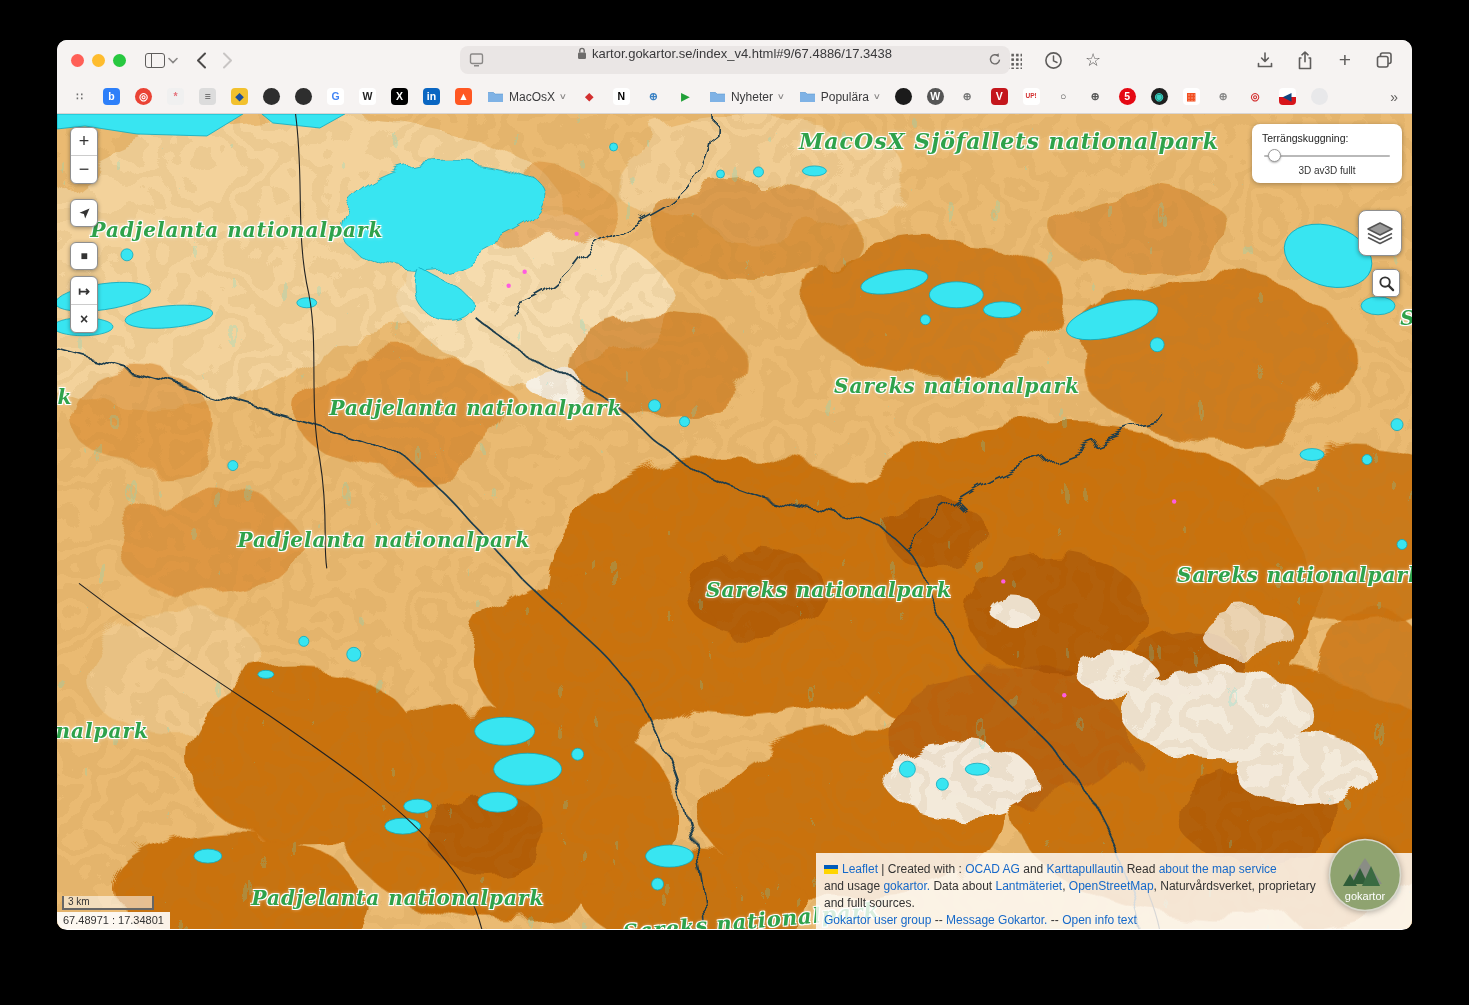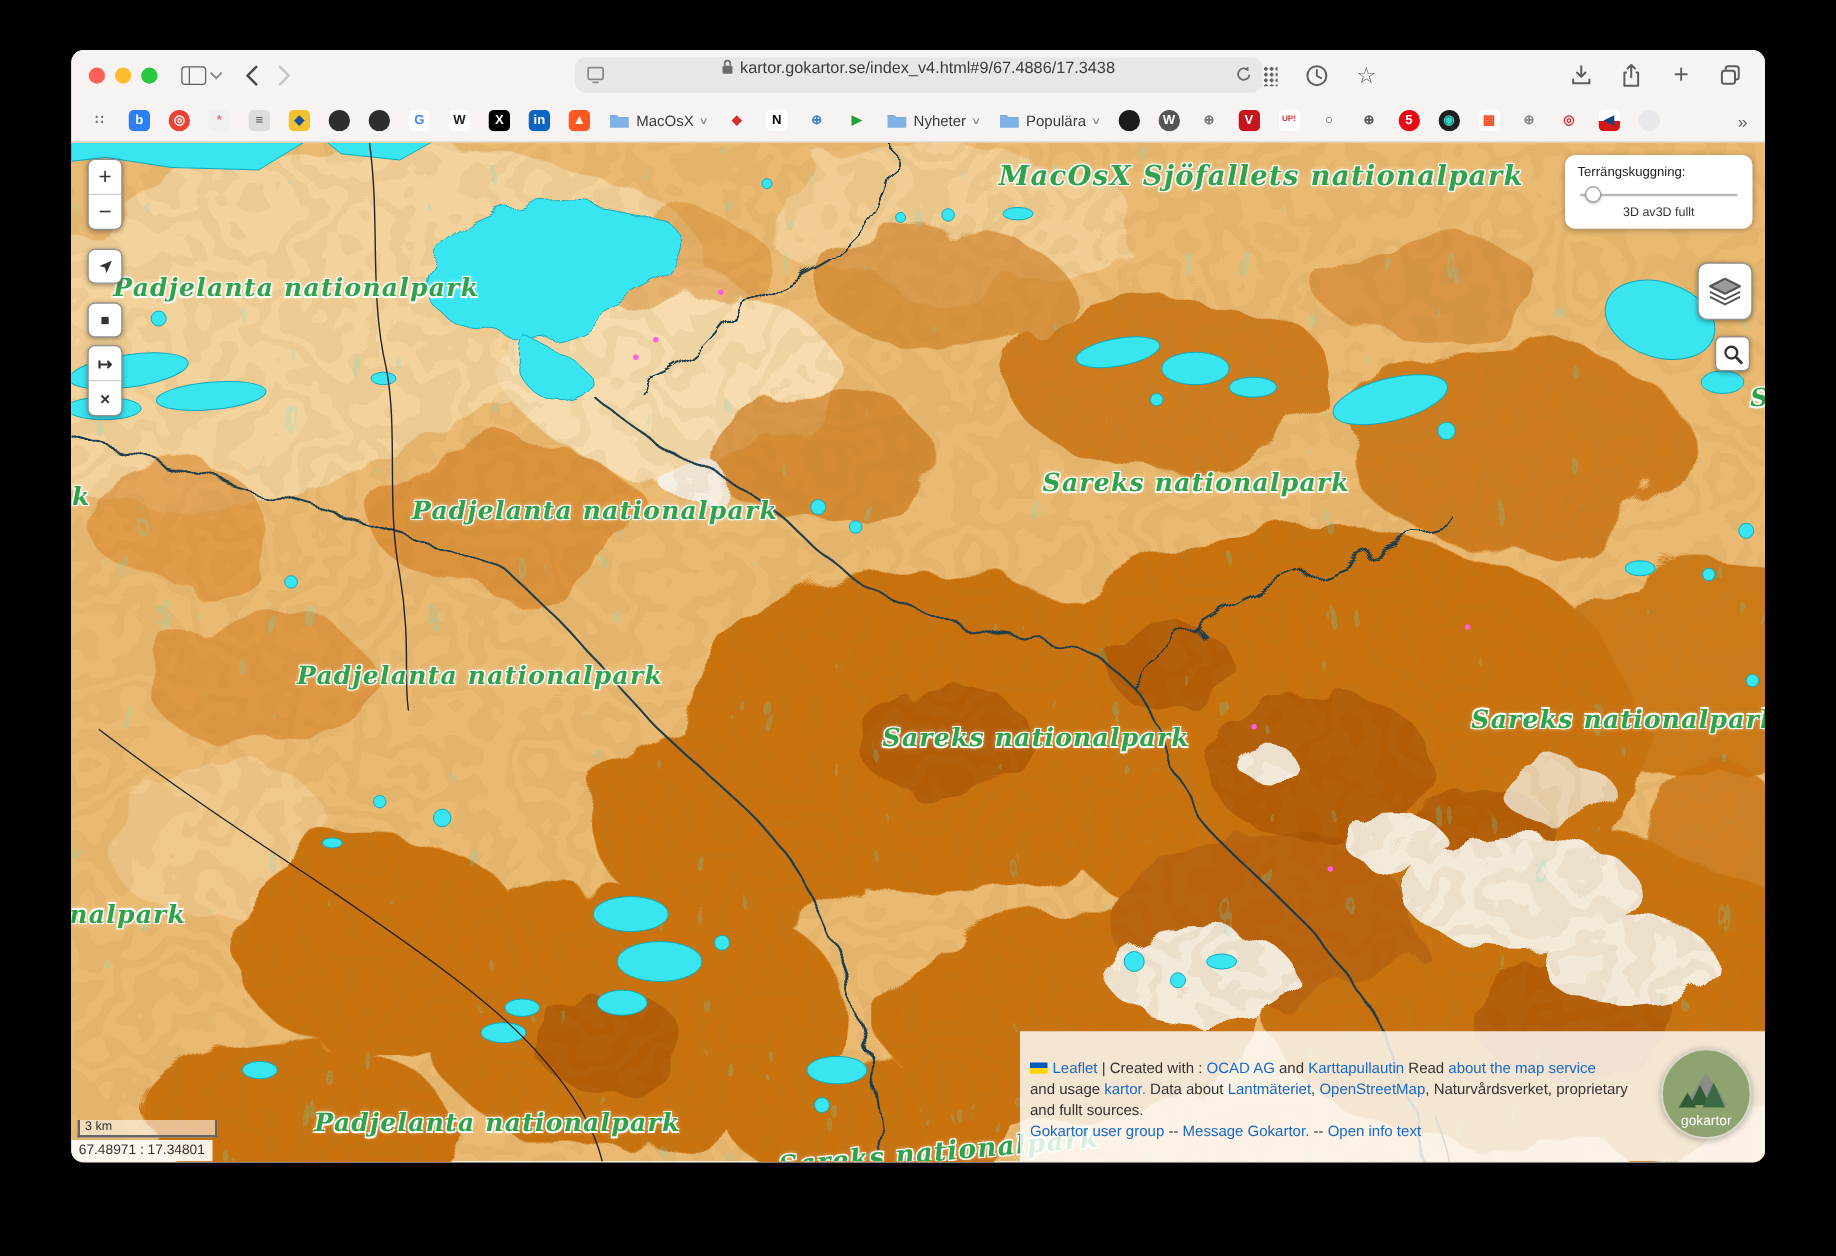--- a/index.html
+++ b/index.html
@@ -74,28 +74,28 @@
               border-radius:50%;box-shadow:0 1px 2px rgba(0,0,0,.3);box-sizing:border-box;}
   .terr-labels{display:flex;justify-content:center;font-size:10px;color:#333;}
 
   .layers-btn{position:absolute;right:10px;top:96px;width:44px;height:46px;background:#fff;border:1px solid #8f8f8f;
               border-radius:8px;box-shadow:0 1px 4px rgba(0,0,0,.35);display:flex;align-items:center;justify-content:center;
               box-sizing:border-box;z-index:7;}
   .search-btn{position:absolute;right:12px;top:155px;width:28px;height:28px;background:#fff;border:1px solid #8f8f8f;
               border-radius:5px;box-shadow:0 1px 4px rgba(0,0,0,.35);display:flex;align-items:center;justify-content:center;
               box-sizing:border-box;z-index:7;}
 
-  .scale-bar{position:absolute;left:5px;bottom:19px;width:112px;height:14px;background:rgba(255,255,255,.55);
+  .scale-bar{position:absolute;left:5px;bottom:19px;width:92px;height:14px;background:rgba(255,255,255,.55);
              border:2px solid #666;border-top:none;box-sizing:border-box;font-size:10px;line-height:11px;color:#333;
              padding-left:4px;z-index:7;}
   .coords{position:absolute;left:0;bottom:0;background:rgba(255,255,255,.9);font-size:11px;color:#333;
           padding:2px 6px 3px;z-index:7;}
 
-  .attr-box{position:absolute;right:0;bottom:0;width:596px;height:104px;background:rgba(255,255,255,.82);
-            padding:21px 8px;box-sizing:border-box;font-size:12px;line-height:17px;color:#333;z-index:5;}
+  .attr-box{position:absolute;right:0;bottom:0;width:596px;height:76px;background:rgba(255,255,255,.82);
+            padding:8px 8px;box-sizing:border-box;font-size:12px;line-height:17px;color:#333;z-index:5;}
   .attr-link{color:#1669c9;text-decoration:none;cursor:pointer;}
   .ua-flag{display:inline-block;width:14px;height:9px;margin-right:4px;vertical-align:-1px;
            background:linear-gradient(180deg,#005bbb 50%,#ffd500 50%);}
   .logo{position:absolute;right:10px;bottom:17px;width:74px;height:74px;z-index:6;cursor:pointer;}
   .logo svg{display:block;filter:drop-shadow(0 1px 3px rgba(0,0,0,.3));}
   .logo text{font-family:"Liberation Sans",sans-serif;}
 </style>
 </head>
 <body>
 
@@ -456,21 +456,21 @@
           <circle cx="7.5" cy="7.5" r="5" fill="none" stroke="#333" stroke-width="2"></circle>
           <line x1="11.5" y1="11.5" x2="16" y2="16" stroke="#333" stroke-width="2.4" stroke-linecap="round"></line>
         </svg>
       </div>
 
       <div class="scale-bar"><span>3 km</span></div>
       <div class="coords">67.48971 : 17.34801</div>
 
       <div class="attr-box">
           <div class="attr-line"><span class="ua-flag"></span><a href="#" class="attr-link">Leaflet</a><span> | </span><span>Created with : </span><a href="#" class="attr-link">OCAD AG</a><span> and </span><a href="#" class="attr-link">Karttapullautin</a><span> Read </span><a href="#" class="attr-link">about the map service</a></div>
-          <div class="attr-line"><span>and usage </span><a href="#" class="attr-link">kartor.</a><span> Data about </span><a href="#" class="attr-link">Lantmäteriet</a><span>, </span><a href="#" class="attr-link">OpenStreetMap</a><span>, Naturvårdsverket, proprietary</span></div>
+          <div class="attr-line"><span>and usage </span><a href="#" class="attr-link">gokartor.</a><span> Data about </span><a href="#" class="attr-link">Lantmäteriet</a><span>, </span><a href="#" class="attr-link">OpenStreetMap</a><span>, Naturvårdsverket, proprietary</span></div>
           <div class="attr-line"><span>and fullt sources.</span></div>
           <div class="attr-line"><a href="#" class="attr-link">Gokartor user group</a><span> -- </span><a href="#" class="attr-link">Message Gokartor.</a><span> -- </span><a href="#" class="attr-link">Open info text</a></div>
         </div>
 
       <div class="logo">
         <svg viewBox="0 0 74 74">
           <circle cx="37" cy="37" r="35.5" fill="#8fa370" stroke="#d8d8cc" stroke-width="1.5"></circle>
           <polygon points="20,46 37,20 54,46" fill="#8a8d85"></polygon>
           <polygon points="15,48 22,36 29,48" fill="#2f5d38"></polygon>
           <polygon points="24,46 32,30 40,46" fill="#2f5d38"></polygon>

